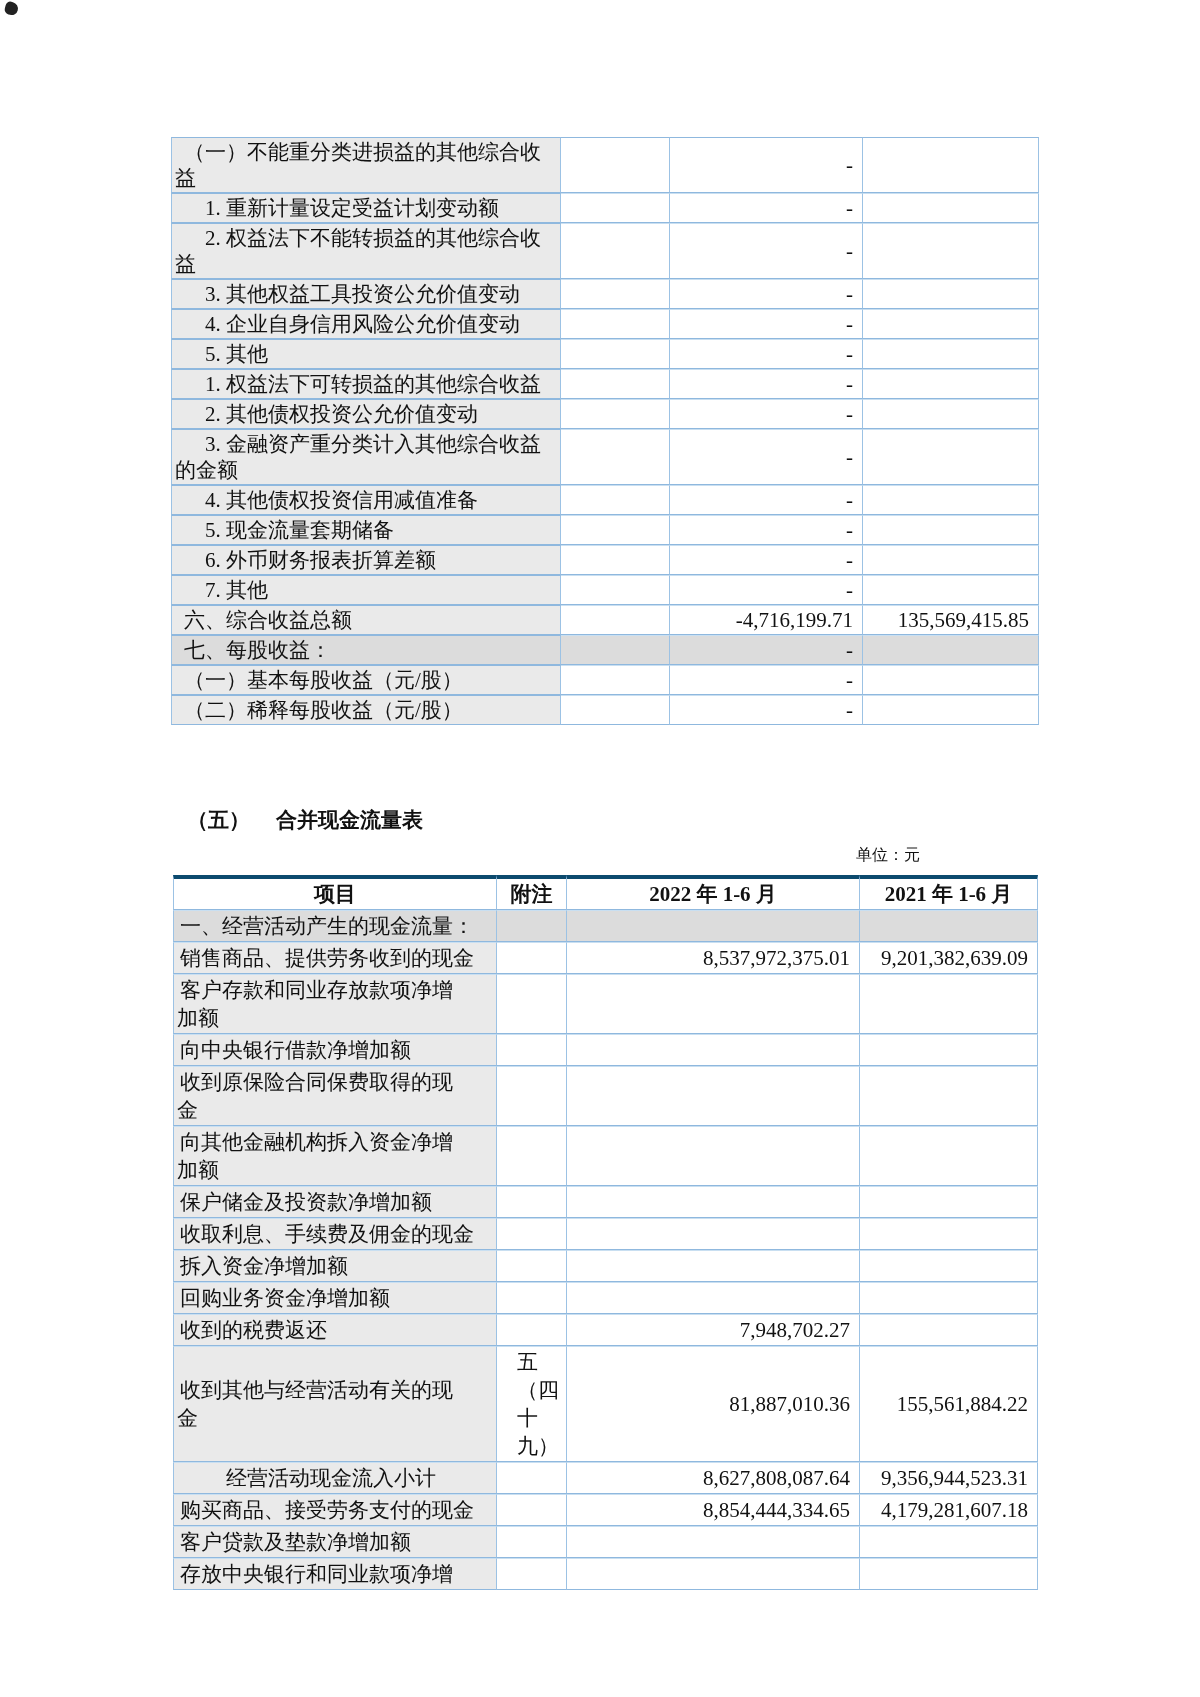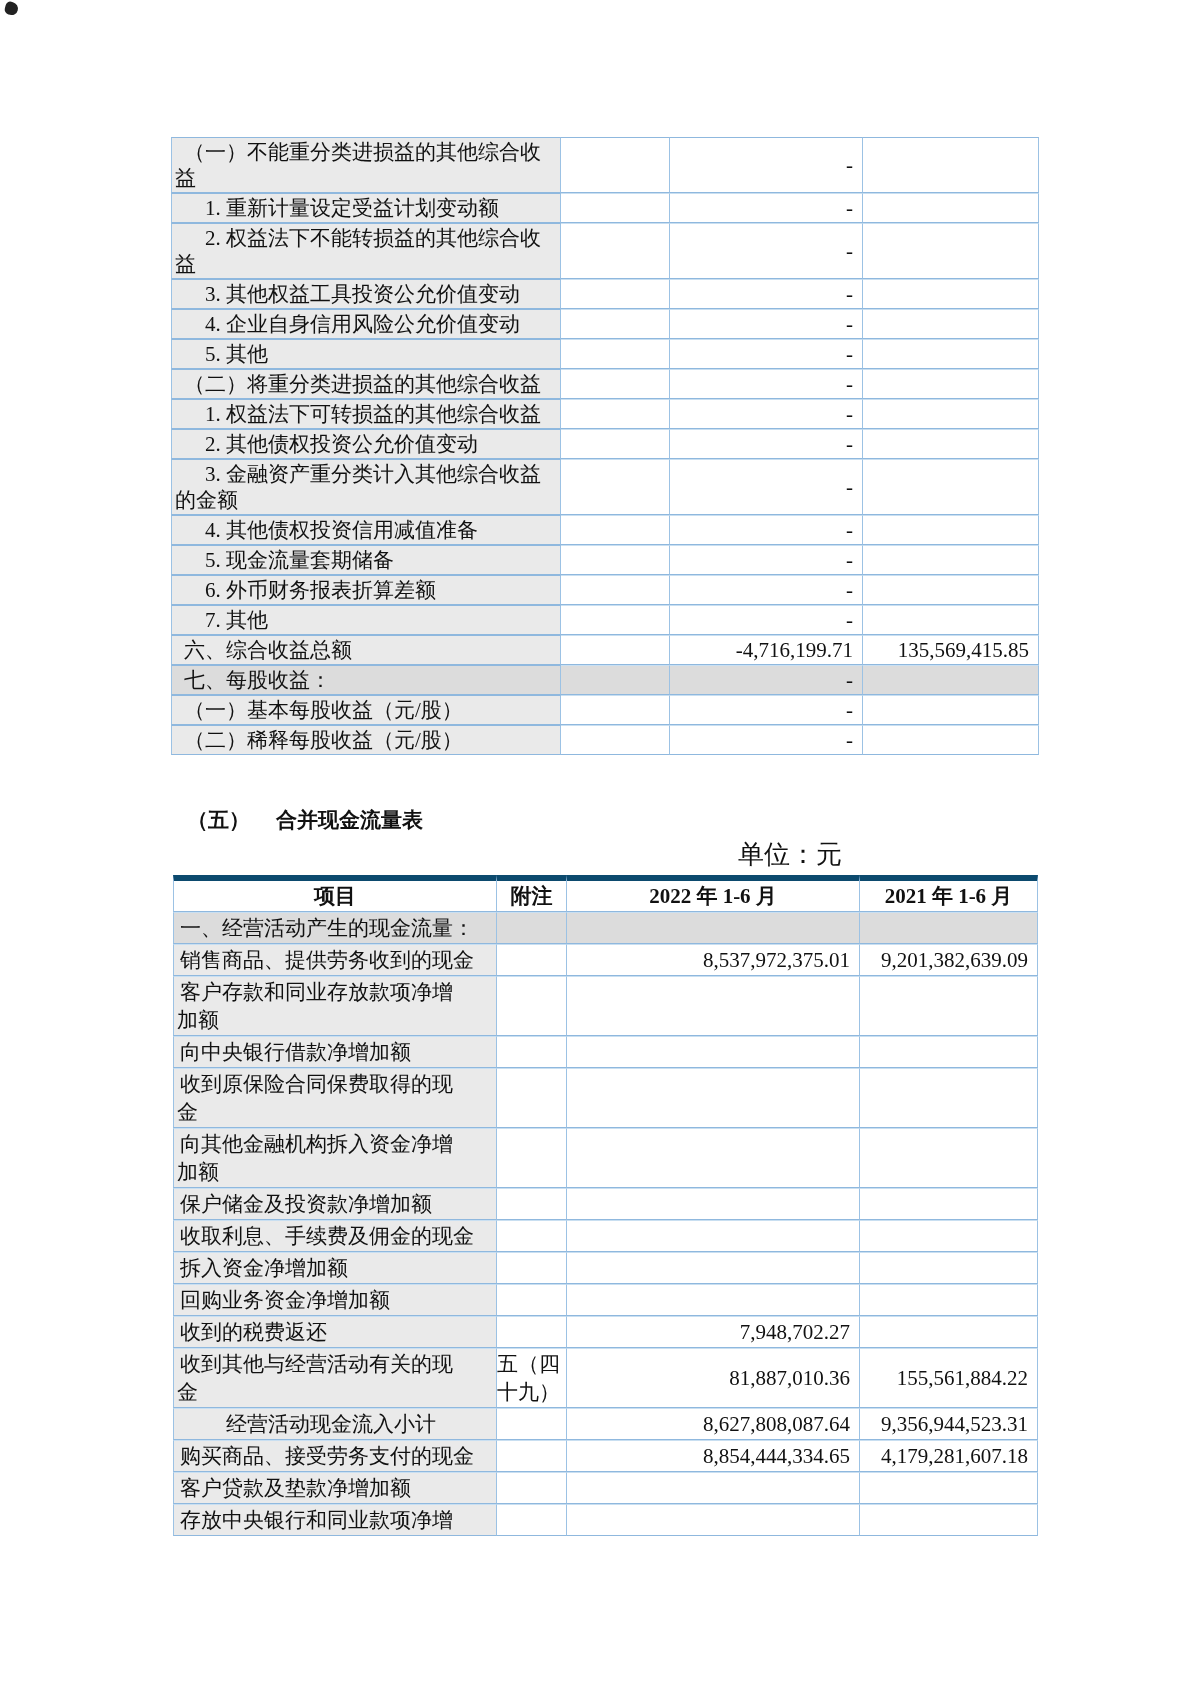--- a/index.html
+++ b/index.html
@@ -23,21 +23,21 @@
     font-size:21px;
   }
   td,th{
     border-right:1px solid #9CC2E4;
     border-bottom:1px solid #8FB8DE;
     border-top:1px solid #C9DFF1;
     vertical-align:middle;
     overflow:hidden;
   }
   tr td:first-child, tr th:first-child{border-left:1px solid #9CC2E4;}
-  thead th{border-top:6px solid #0c4a6e;}
+  thead th{border-top:4px solid #0c4a6e;}
 
   
   #income-table{position:absolute;left:171px;top:137px;width:868px;}
   #income-table td{line-height:26px;}
   #income-table td:first-child{border-top:1px solid #8FB8DE;}
   #income-table tr:first-child td{border-top:1px solid #8FB8DE;}
 
   
   #cashflow-table{position:absolute;left:173px;top:875px;width:865px;}
   #cashflow-table td, #cashflow-table th{line-height:28px;}
@@ -45,21 +45,21 @@
   td.item{
     background:#EAEAEA;
     text-align:left;
     padding:1px 5px 1px 3px;
     white-space:pre-line;
     word-break:break-all;
   }
   td.note{
     background:#ffffff;
     text-align:left;
-    padding:1px 0;
+    padding:1px 20px;
     white-space:pre-line;
   }
   td.y2022, td.y2021{
     background:#ffffff;
     text-align:right;
     padding:1px 9px 1px 3px;
   }
   tr.shaded td{background:#DCDCDC;}
   td.bold{font-weight:normal;}
   
@@ -75,21 +75,21 @@
     padding:1px 3px;
   }
 
   .section-title{
     position:absolute;left:187px;top:806px;
     font-size:21px;font-weight:bold;line-height:28px;
   }
   .section-title .tindex{margin-right:26px;}
   .unit-label{
     position:absolute;left:738px;top:842px;width:300px;
-    text-align:left;font-size:26px;line-height:26px;
+    text-align:center;font-size:16px;line-height:26px;
   }
 </style>
 </head>
 <body>
 
 <div class="page">
 
   <div class="speck"></div>
 
   <table id="income-table">
@@ -127,26 +127,20 @@
           <td class="y2021"></td>
         </tr>
         <tr>
           <td class="item ind-2">4. 企业自身信用风险公允价值变动</td>
           <td class="note"></td>
           <td class="y2022">-</td>
           <td class="y2021"></td>
         </tr>
         <tr>
           <td class="item ind-2">5. 其他</td>
-          <td class="note"></td>
-          <td class="y2022">-</td>
-          <td class="y2021"></td>
-        </tr>
-        <tr>
-          <td class="item ind-1">（二）将重分类进损益的其他综合收益</td>
           <td class="note"></td>
           <td class="y2022">-</td>
           <td class="y2021"></td>
         </tr>
         <tr>
           <td class="item ind-2">1. 权益法下可转损益的其他综合收益</td>
           <td class="note"></td>
           <td class="y2022">-</td>
           <td class="y2021"></td>
         </tr>

